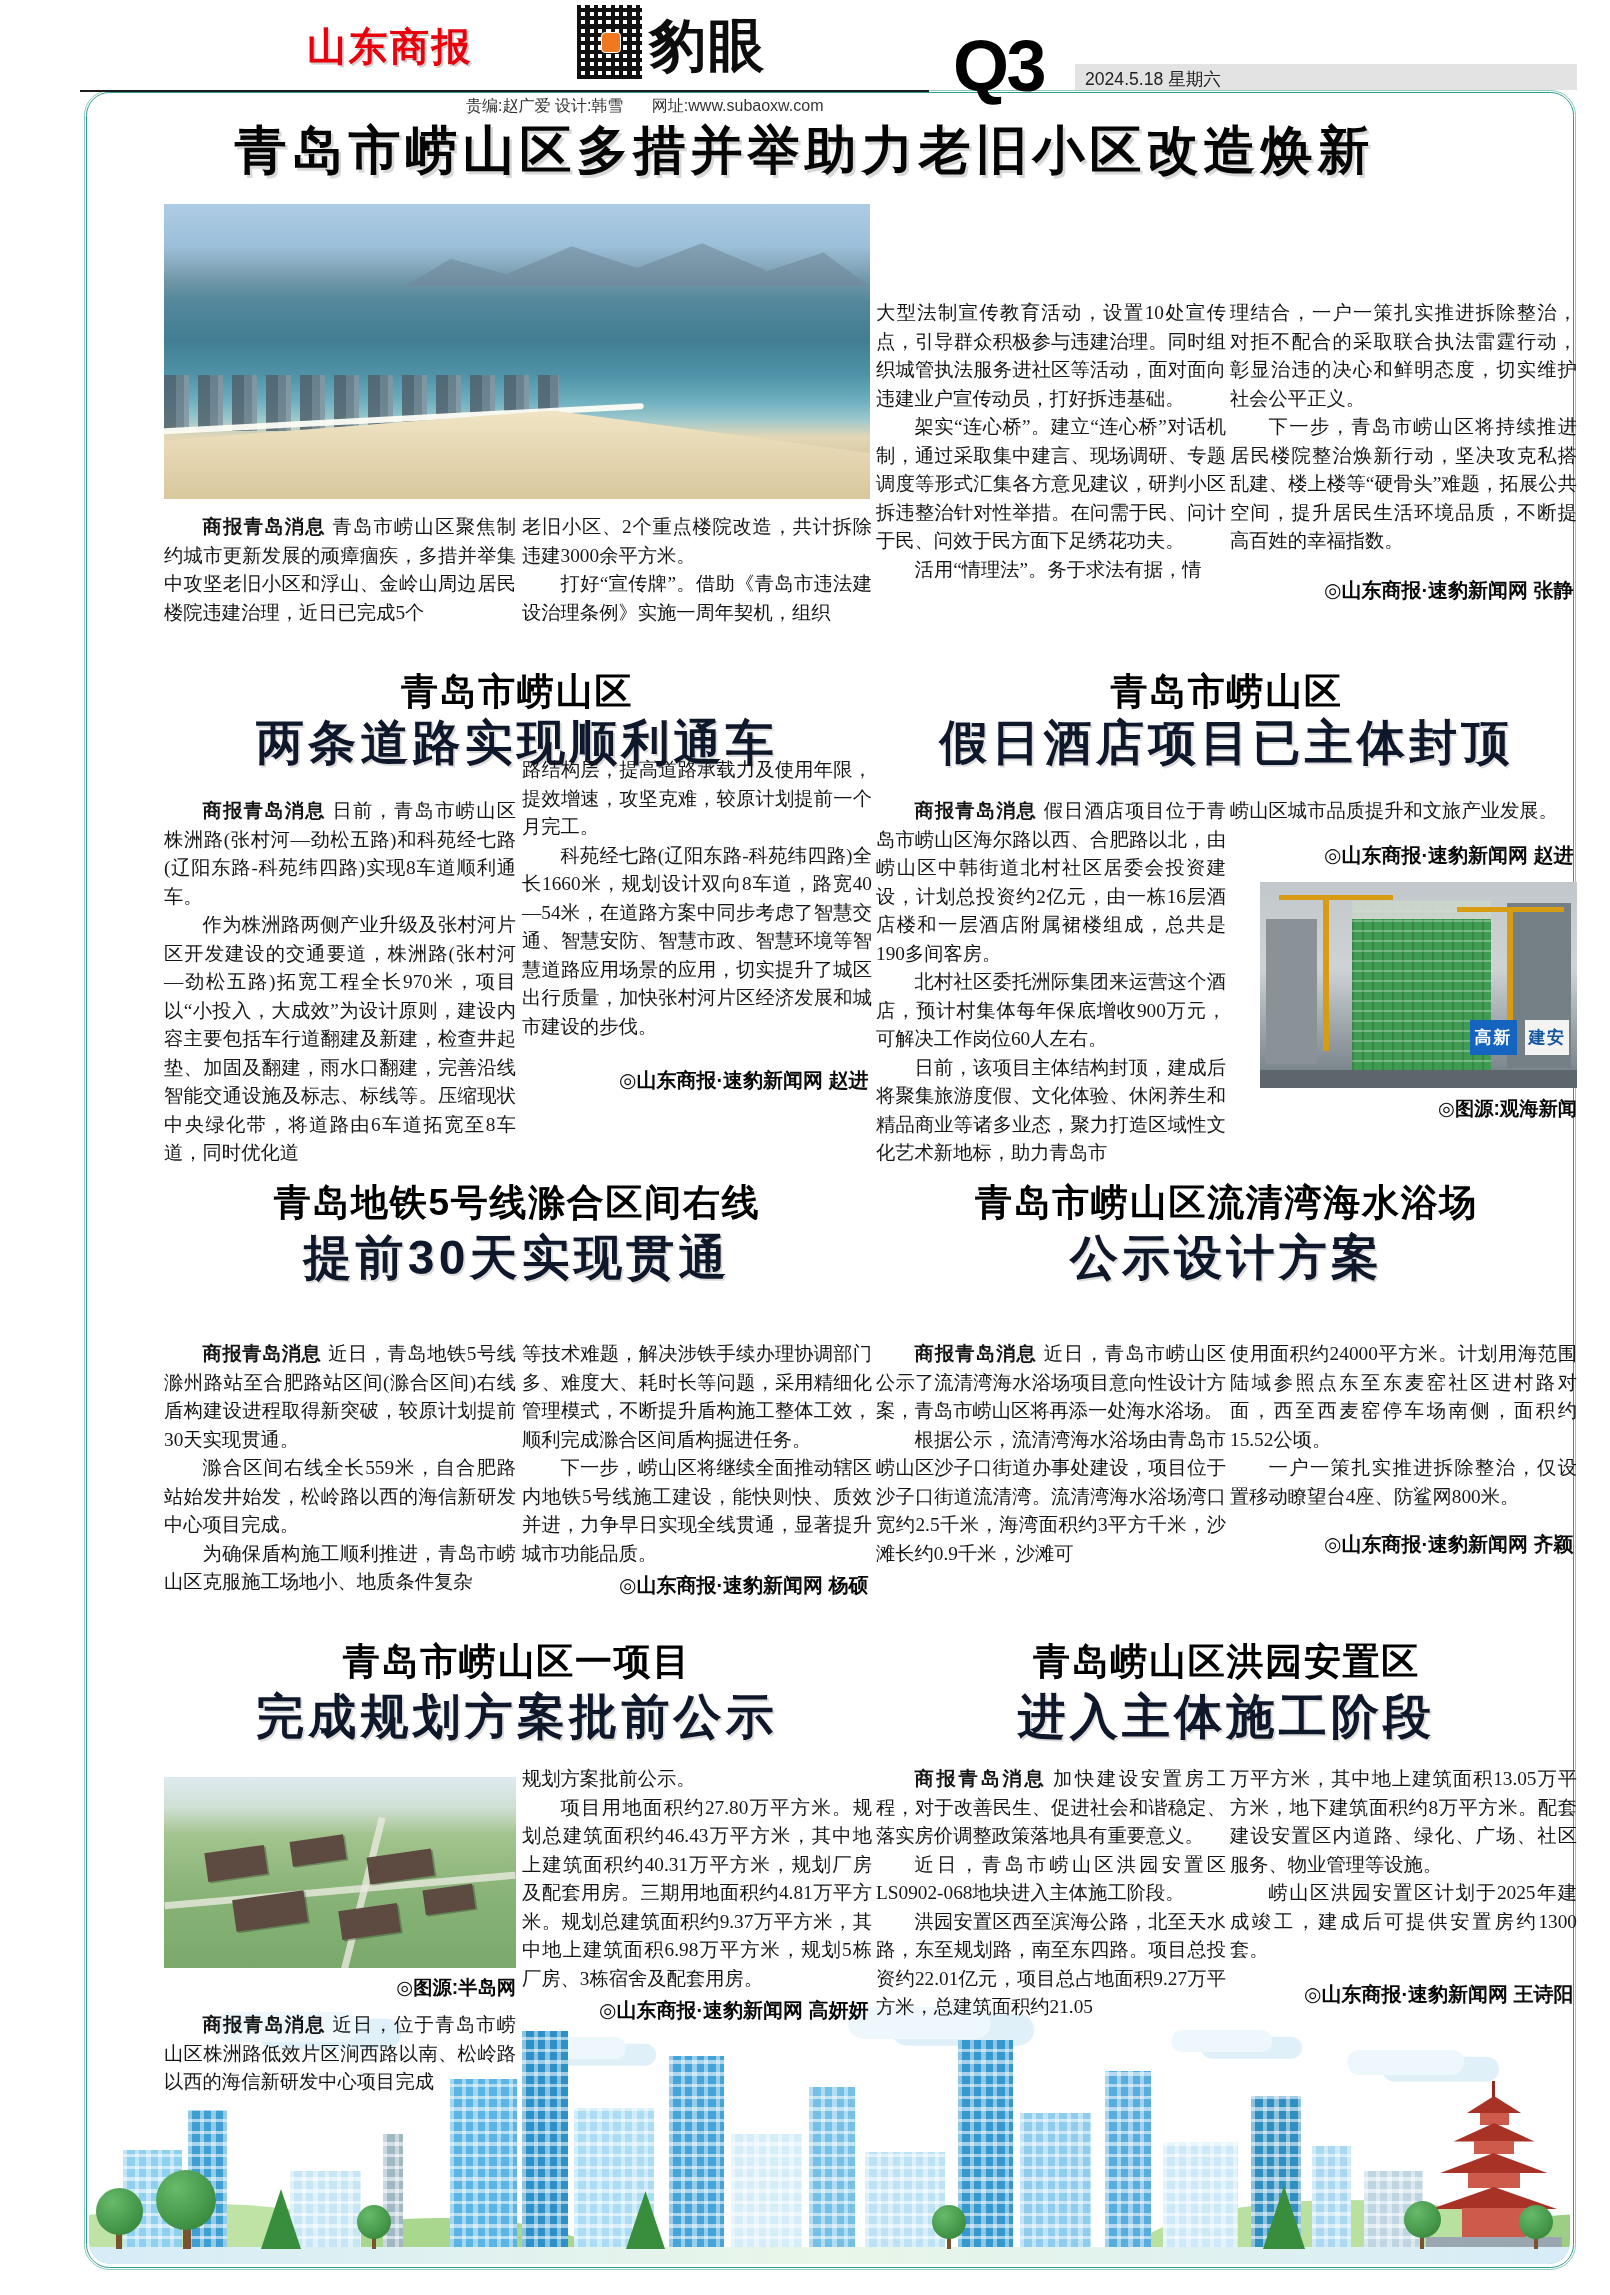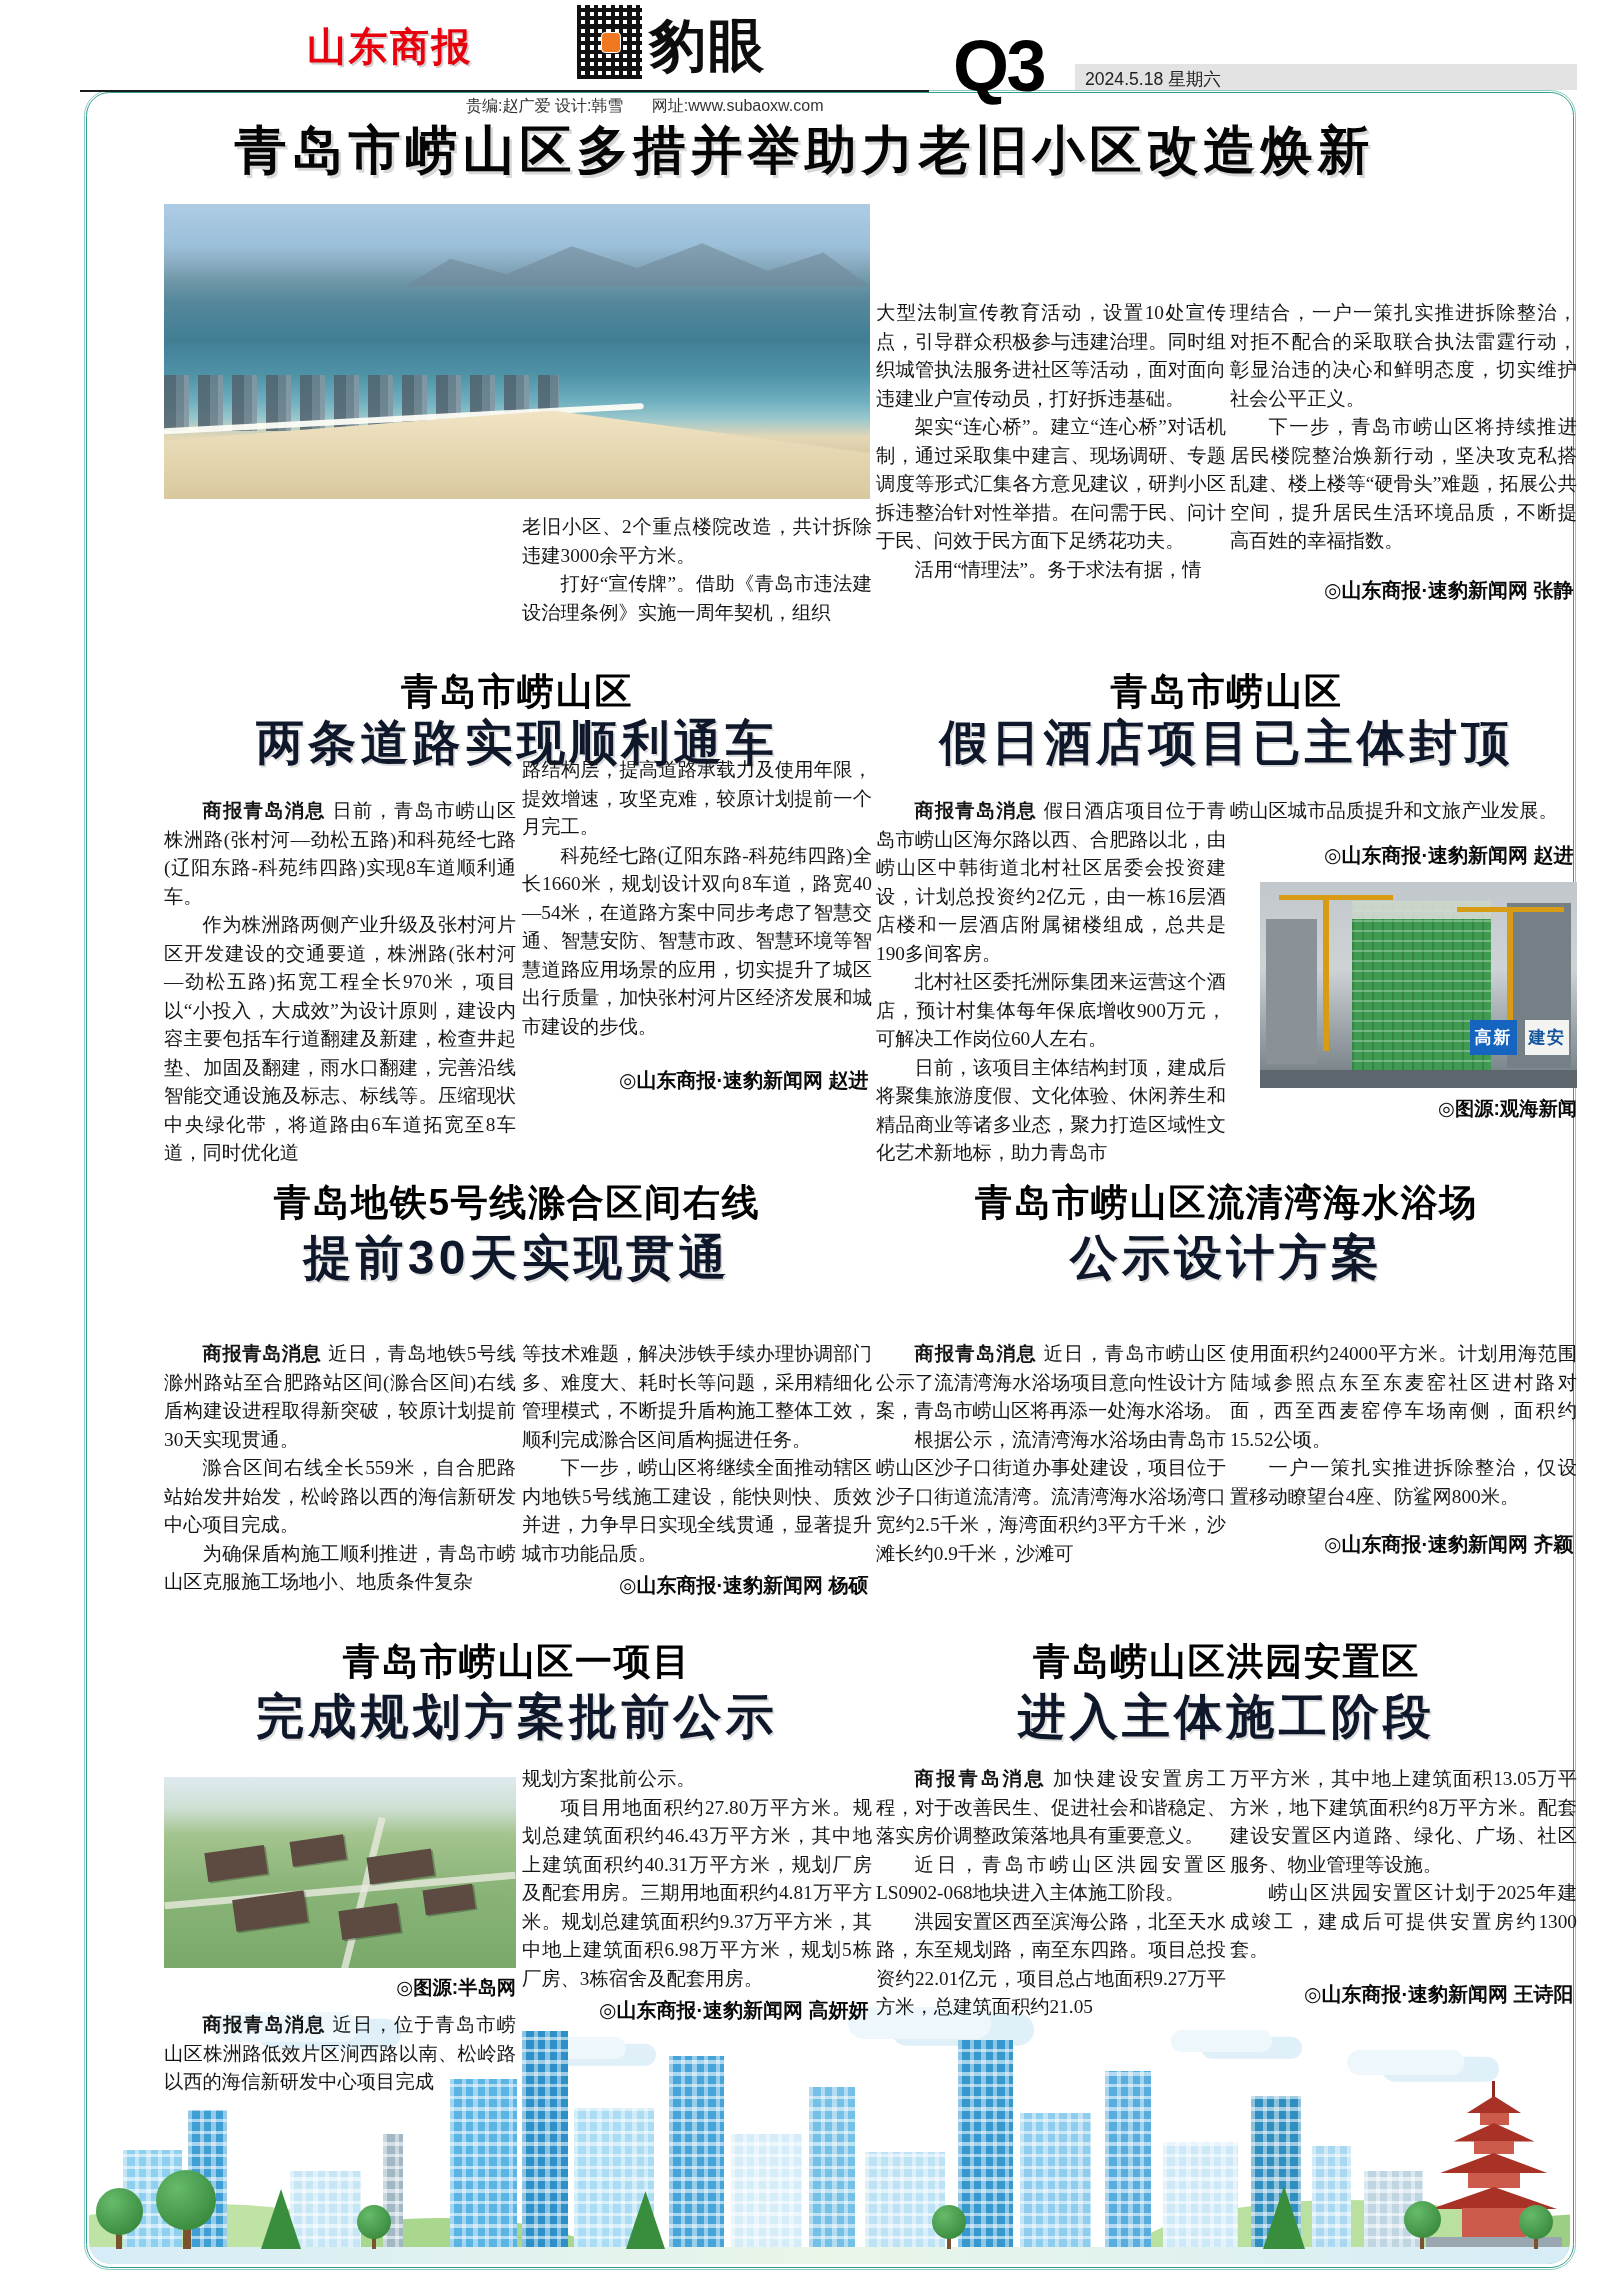--- a/index.html
+++ b/index.html
@@ -157,20 +157,23 @@
 
   <div class="abs mtitle hei">青岛市崂山区多措并举助力老旧小区改造焕新</div>
 
   <div class="photo1">
     <div class="p1-mt"></div>
     <div class="p1-city"></div>
     <div class="p1-surf"></div>
     <div class="p1-beach"></div>
   </div>
 
+  <div class="col serif" style="left:164px;top:513px;width:352px;">
+    <p class="ind"><b class="lead">商报青岛消息</b><span>青岛市崂山区聚焦制约城市更新发展的顽瘴痼疾，多措并举集中攻坚老旧小区和浮山、金岭山周边居民楼院违建治理，近日已完成5个</span></p>
+  </div>
   <div class="col serif" style="left:522px;top:513px;width:350px;">
     <p>老旧小区、2个重点楼院改造，共计拆除违建3000余平方米。</p>
     <p class="ind">打好“宣传牌”。借助《青岛市违法建设治理条例》实施一周年契机，组织</p>
   </div>
   <div class="col serif" style="left:876px;top:299px;width:350px;">
     <p>大型法制宣传教育活动，设置10处宣传点，引导群众积极参与违建治理。同时组织城管执法服务进社区等活动，面对面向违建业户宣传动员，打好拆违基础。</p>
     <p class="ind">架实“连心桥”。建立“连心桥”对话机制，通过采取集中建言、现场调研、专题调度等形式汇集各方意见建议，研判小区拆违整治针对性举措。在问需于民、问计于民、问效于民方面下足绣花功夫。</p>
     <p class="ind">活用“情理法”。务于求法有据，情</p>
   </div>
   <div class="col serif" style="left:1230px;top:299px;width:347px;">

